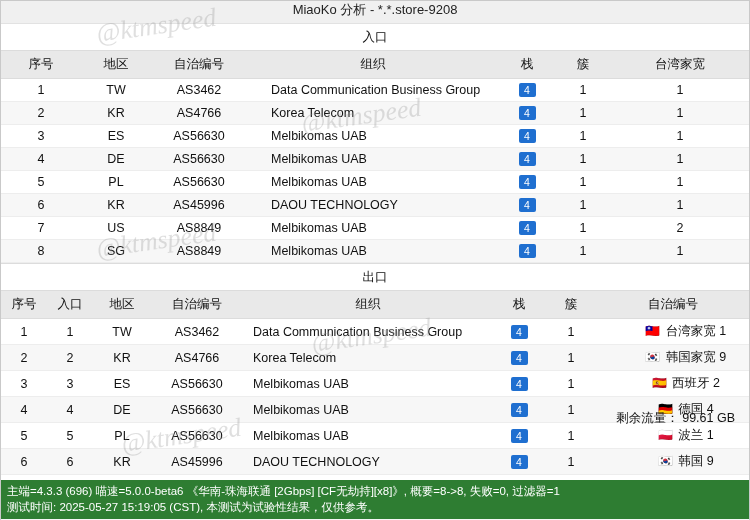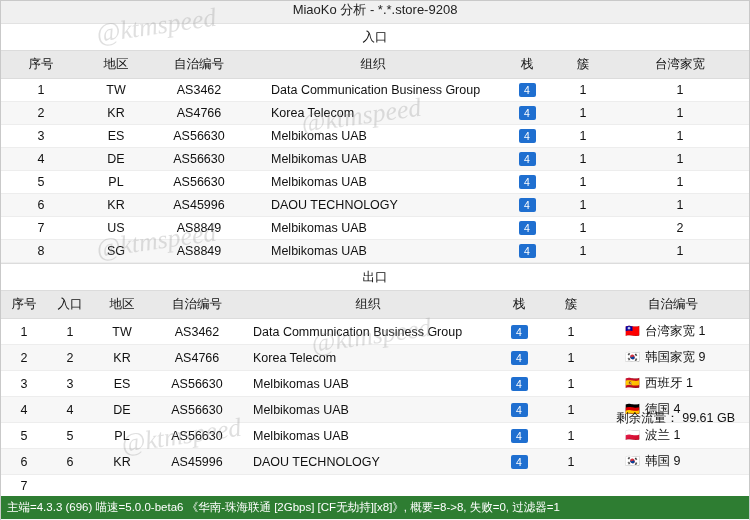--- a/index.html
+++ b/index.html
@@ -79,21 +79,21 @@
     height: 14px;
     line-height: 14px;
     background: #1f6fd0;
     color: #fff;
     font-size: 10.5px;
     border-radius: 2px;
     padding: 0 2px;
     text-align: center;
   }
   .flag { margin-right: 5px; font-size: 12px; }
-  .node { text-align: left; padding-left: 28px; margin-top: 42px; }
+  .node { text-align: center; padding-left: 28px; margin-top: 42px; }
   .gap {
     height: 12px;
     background: #ffffff;
   }
   .divider {
     border-top: 1px solid #dcdcdc;
   }
   .statusbar {
     position: absolute;
     left: 0;
@@ -303,21 +303,21 @@
         <td class="node"><span class="flag">🇰🇷</span><span>韩国家宽 9</span></td>
       </tr>
       <tr>
         <td class="c">3</td>
         <td class="c">3</td>
         <td class="c">ES</td>
         <td class="c">AS56630</td>
         <td class="l">Melbikomas UAB</td>
         <td class="c"><span class="badge">4</span></td>
         <td class="c">1</td>
-        <td class="node"><span class="flag">🇪🇸</span><span>西班牙 1</span></td>
+        <td class="node"><span class="flag">🇪🇸</span><span>西班牙 2</span></td>
       </tr>
       <tr>
         <td class="c">4</td>
         <td class="c">4</td>
         <td class="c">DE</td>
         <td class="c">AS56630</td>
         <td class="l">Melbikomas UAB</td>
         <td class="c"><span class="badge">4</span></td>
         <td class="c">1</td>
         <td class="node"><span class="flag">🇩🇪</span><span>德国 4</span></td>
@@ -369,15 +369,16 @@
   <div class="floating-note">剩余流量：  99.61 GB</div>
 
   <div class="watermark wm1">@ktmspeed</div>
   <div class="watermark wm2">@ktmspeed</div>
   <div class="watermark wm3">@ktmspeed</div>
   <div class="watermark wm4">@ktmspeed</div>
   <div class="watermark wm5">@ktmspeed</div>
 
   <div class="statusbar">
     <div>主端=4.3.3 (696) 喵速=5.0.0-beta6 《华南-珠海联通 [2Gbps] [CF无劫持][x8]》, 概要=8-&gt;8, 失败=0, 过滤器=1</div>
+    <div>测试时间: 2025-05-27 15:19:05 (CST),  本测试为试验性结果，仅供参考。</div>
   </div>
 
 </div>
 
 </body></html>

